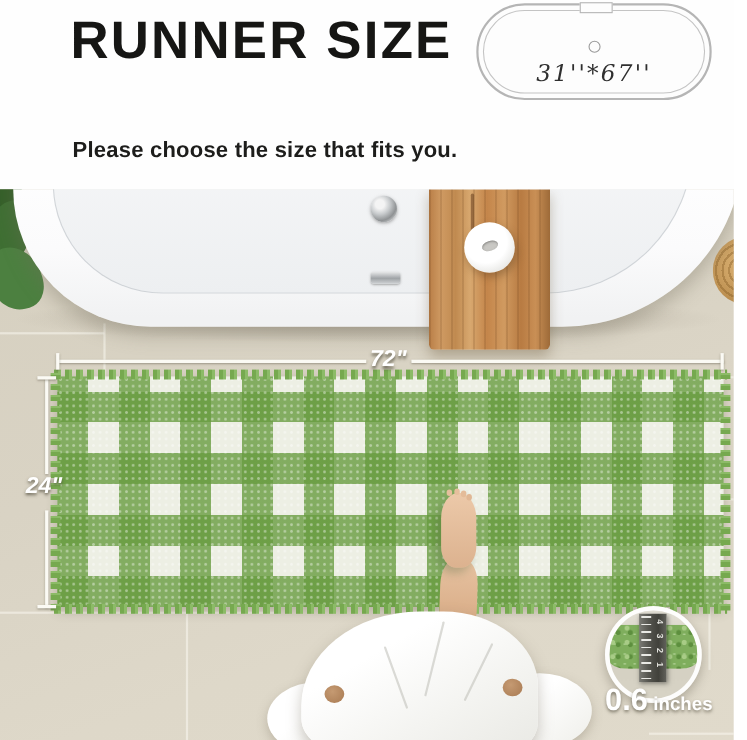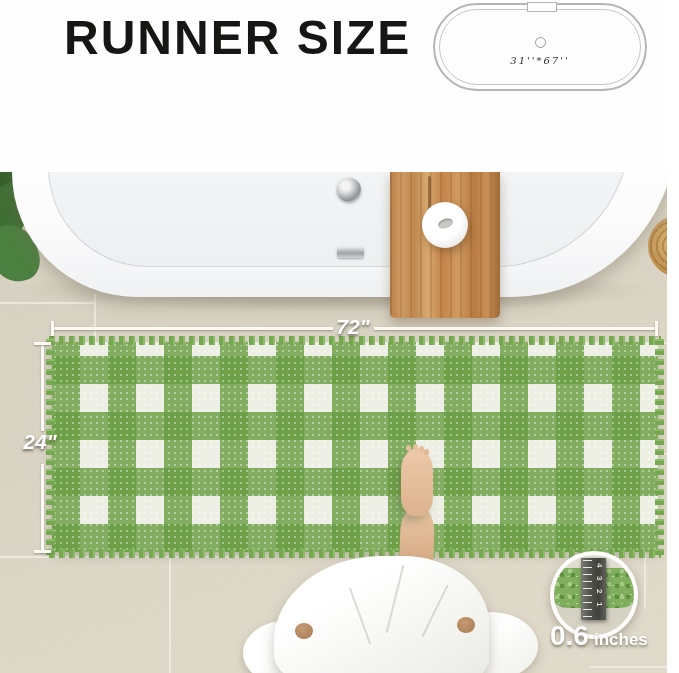--- a/index.html
+++ b/index.html
@@ -33,21 +33,21 @@
   .diagram-notch{
     position:absolute;left:92px;top:-3px;width:30px;height:10px;
     background:#fdfdfd;border:1.5px solid #b5b5b5;
   }
   .diagram-drain{
     position:absolute;left:100px;top:32px;width:11px;height:11px;
     border:1.5px solid #9a9a9a;border-radius:50%;
   }
   .diagram-label{
     position:absolute;left:0;right:0;text-align:center;
-    font-family:"DejaVu Serif",serif;font-style:italic;font-size:10px;color:#2f2f2f;
+    font-family:"DejaVu Serif",serif;font-style:italic;font-size:21px;color:#2f2f2f;
     letter-spacing:2px;
   }
   .diagram-tub .diagram-label{top:50px;}
   .diagram-rect{
     position:absolute;left:430px;top:96px;width:213px;height:74px;
     border:1.5px solid #a8a8a8;border-radius:9px;background:#fdfdfd;
   }
   .diagram-rect .diagram-label{top:27px;font-size:16px;}
   
   .photo{
@@ -214,20 +214,21 @@
   .inset-caption .val{font-size:28px;font-weight:800;}
   .inset-caption .unit{font-size:17px;font-weight:800;margin-left:5px;}
 </style>
 </head>
 <body>
 
 <div class="canvas">
 
   <div class="header">
     <div class="hdr-title">RUNNER SIZE</div>
+    <div class="hdr-subtitle">Please choose the size that fits you.</div>
 
     <div class="diagram-tub">
       <div class="diagram-tub-inner"></div>
       <div class="diagram-notch"></div>
       <div class="diagram-drain"></div>
       <div class="diagram-label">31''*67''</div>
     </div>
 
   </div>
 

